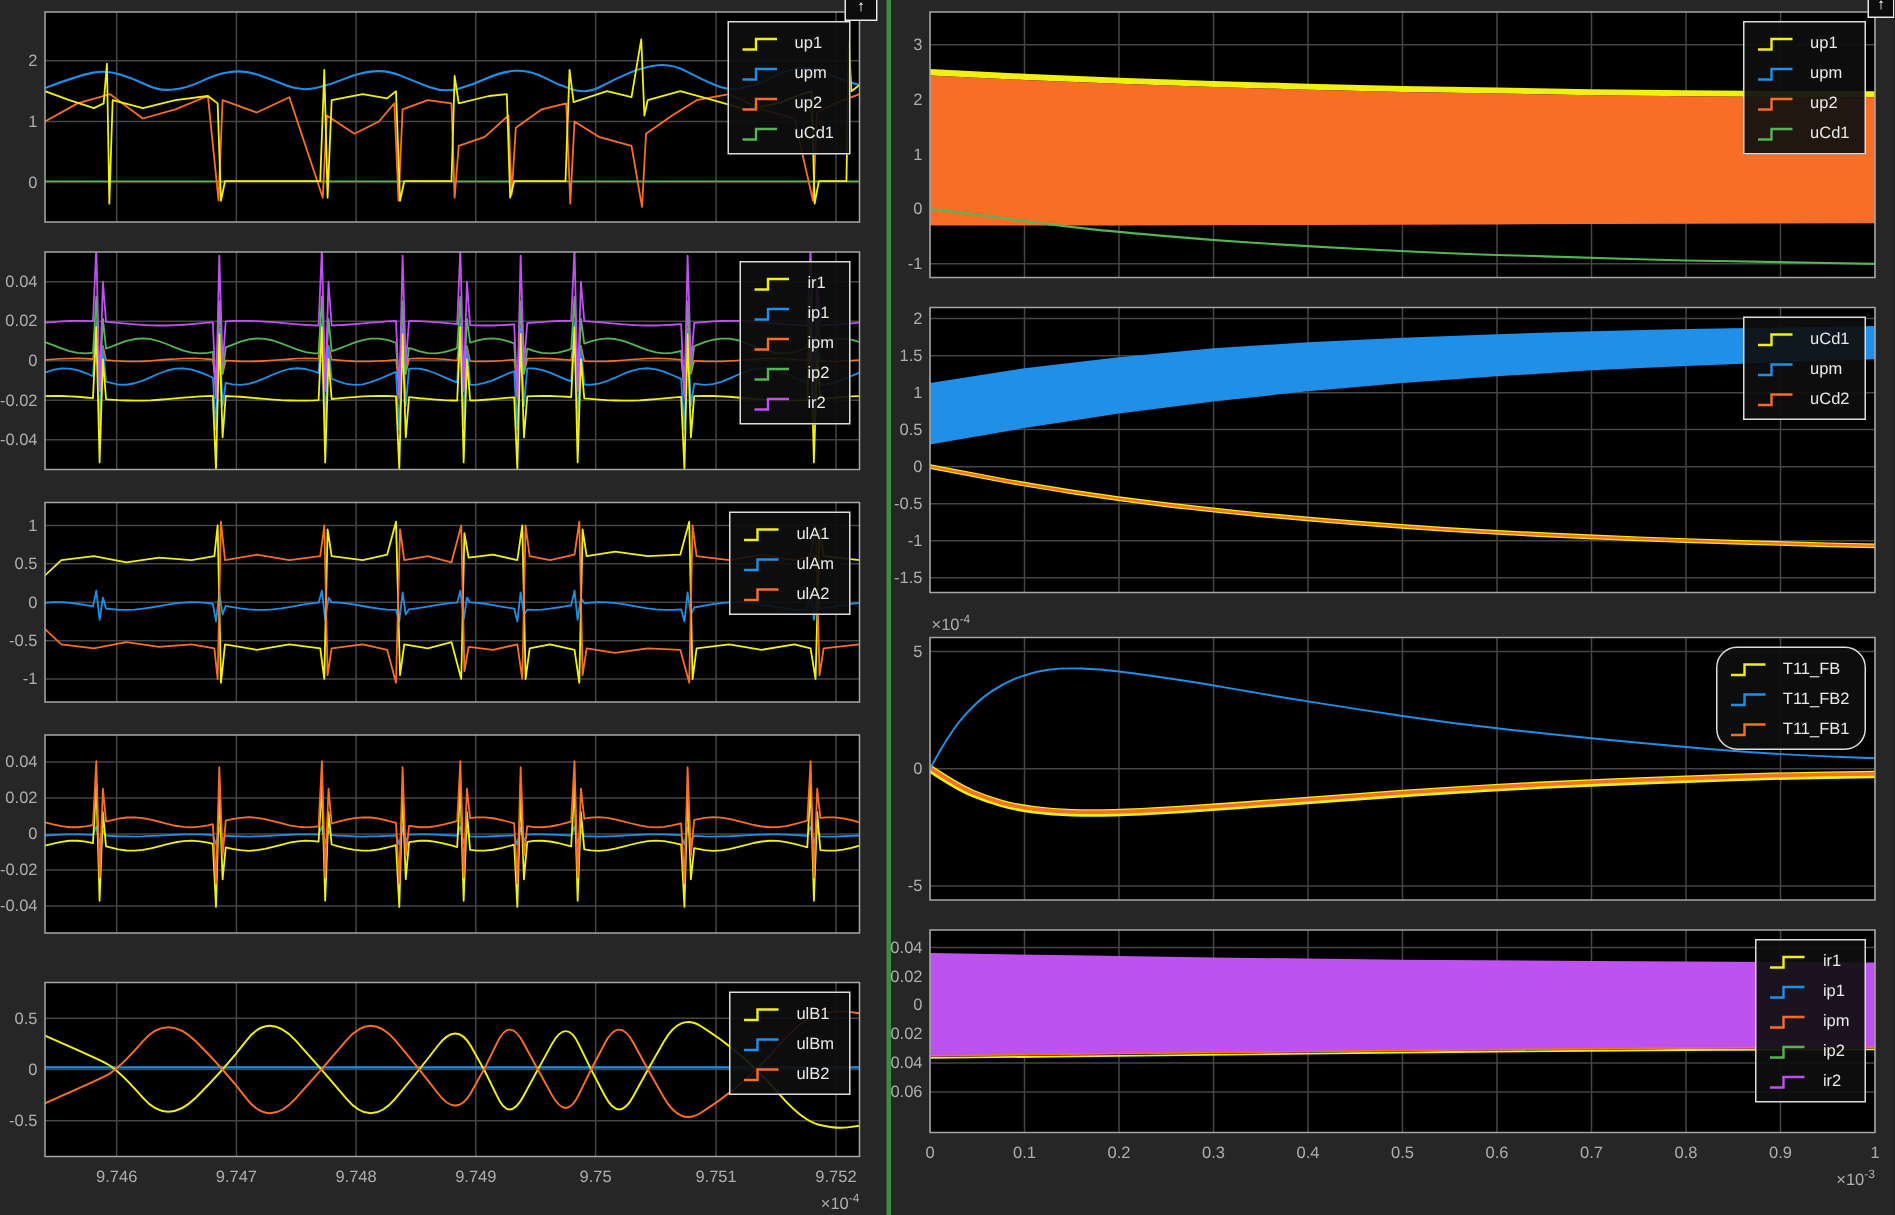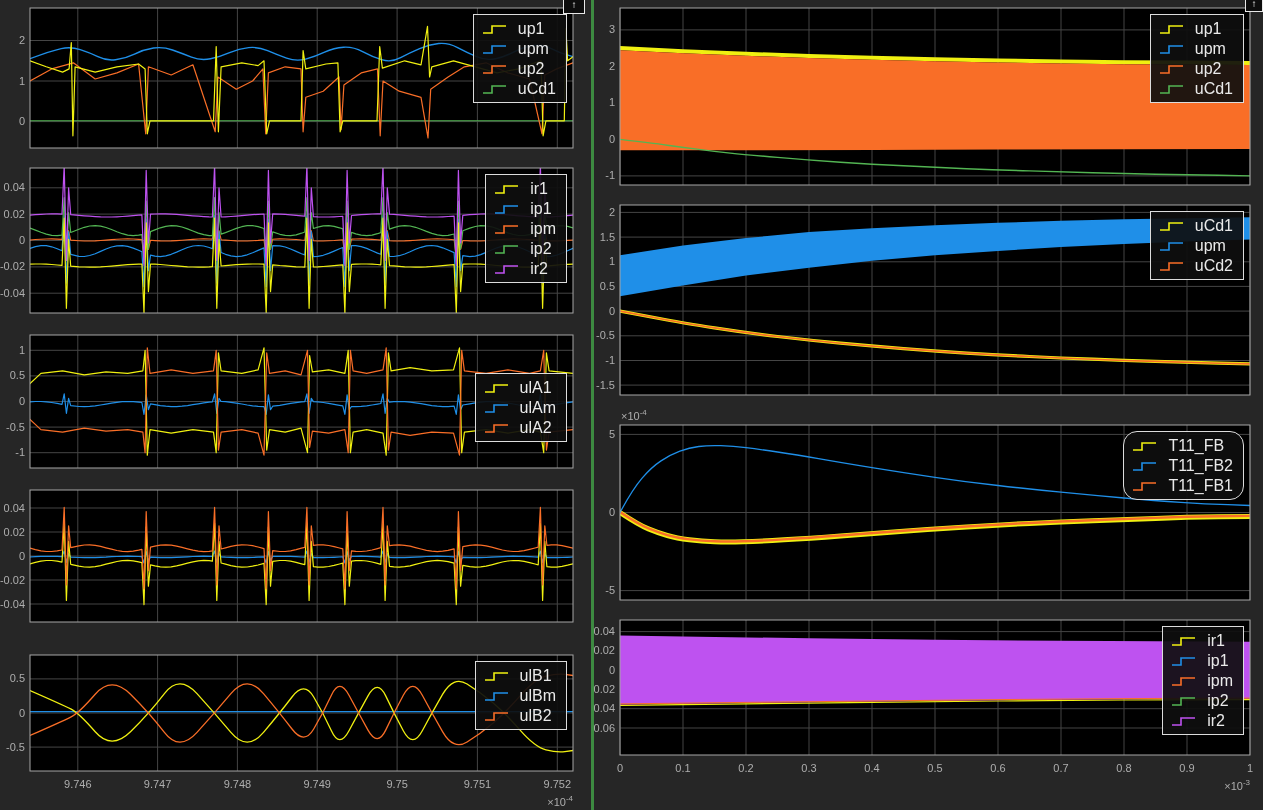--- a/index.html
+++ b/index.html
@@ -10,21 +10,21 @@
   .panel-right{left:594px;width:669px;}
   .panel-svg{position:absolute;left:0;top:0;}
   .divider{position:absolute;left:591px;top:0;width:3px;height:810px;background:#3d8a41;}
   .scroll-btn{position:absolute;border:1px solid #e8e8e8;background:#0d0d0d;color:#ffffff;
         font-size:10px;line-height:13px;text-align:center;z-index:9;cursor:pointer;}
   .scroll-left{left:563px;top:-3px;width:20px;height:15px;}
   .scroll-right{left:1245px;top:-3px;width:16px;height:13px;line-height:11px;}
   .legend{position:absolute;border:1px solid #dcdcdc;background:rgba(14,14,14,0.92);
         padding:5px 10px 5px 8px;display:flex;flex-direction:column;gap:3px;z-index:5;}
   .legend-row{display:flex;align-items:center;gap:10px;height:17px;}
-  .legend-label{color:#eaeaea;font-size:16px;white-space:nowrap;}
+  .legend-label{color:#eaeaea;font-size:11px;white-space:nowrap;}
   .legend-icon{flex:0 0 auto;}
 </style>
 </head>
 <body>
 
 <div class="page">
   <div class="panel panel-left">
       <svg width="591" height="810" class="panel-svg">
         <g>
           <rect x="30" y="8" width="543" height="140" fill="#000000"></rect>
@@ -226,21 +226,21 @@
           </svg>
           <span class="legend-label">ip2</span>
         </div>
         <div class="legend-row">
           <svg width="26" height="12" class="legend-icon">
             <path d="M1,10 H10 V3 H24" fill="none" stroke="#be52f0" stroke-width="1.6"></path>
           </svg>
           <span class="legend-label">ir2</span>
         </div>
       </div>
-      <div class="legend" style="top: 341px; right: 24px; margin-top: 32px;">
+      <div class="legend" style="top: 341px; right: 24px;">
         <div class="legend-row">
           <svg width="26" height="12" class="legend-icon">
             <path d="M1,10 H10 V3 H24" fill="none" stroke="#f0f011" stroke-width="1.6"></path>
           </svg>
           <span class="legend-label">ulA1</span>
         </div>
         <div class="legend-row">
           <svg width="26" height="12" class="legend-icon">
             <path d="M1,10 H10 V3 H24" fill="none" stroke="#1f8fe8" stroke-width="1.6"></path>
           </svg>

